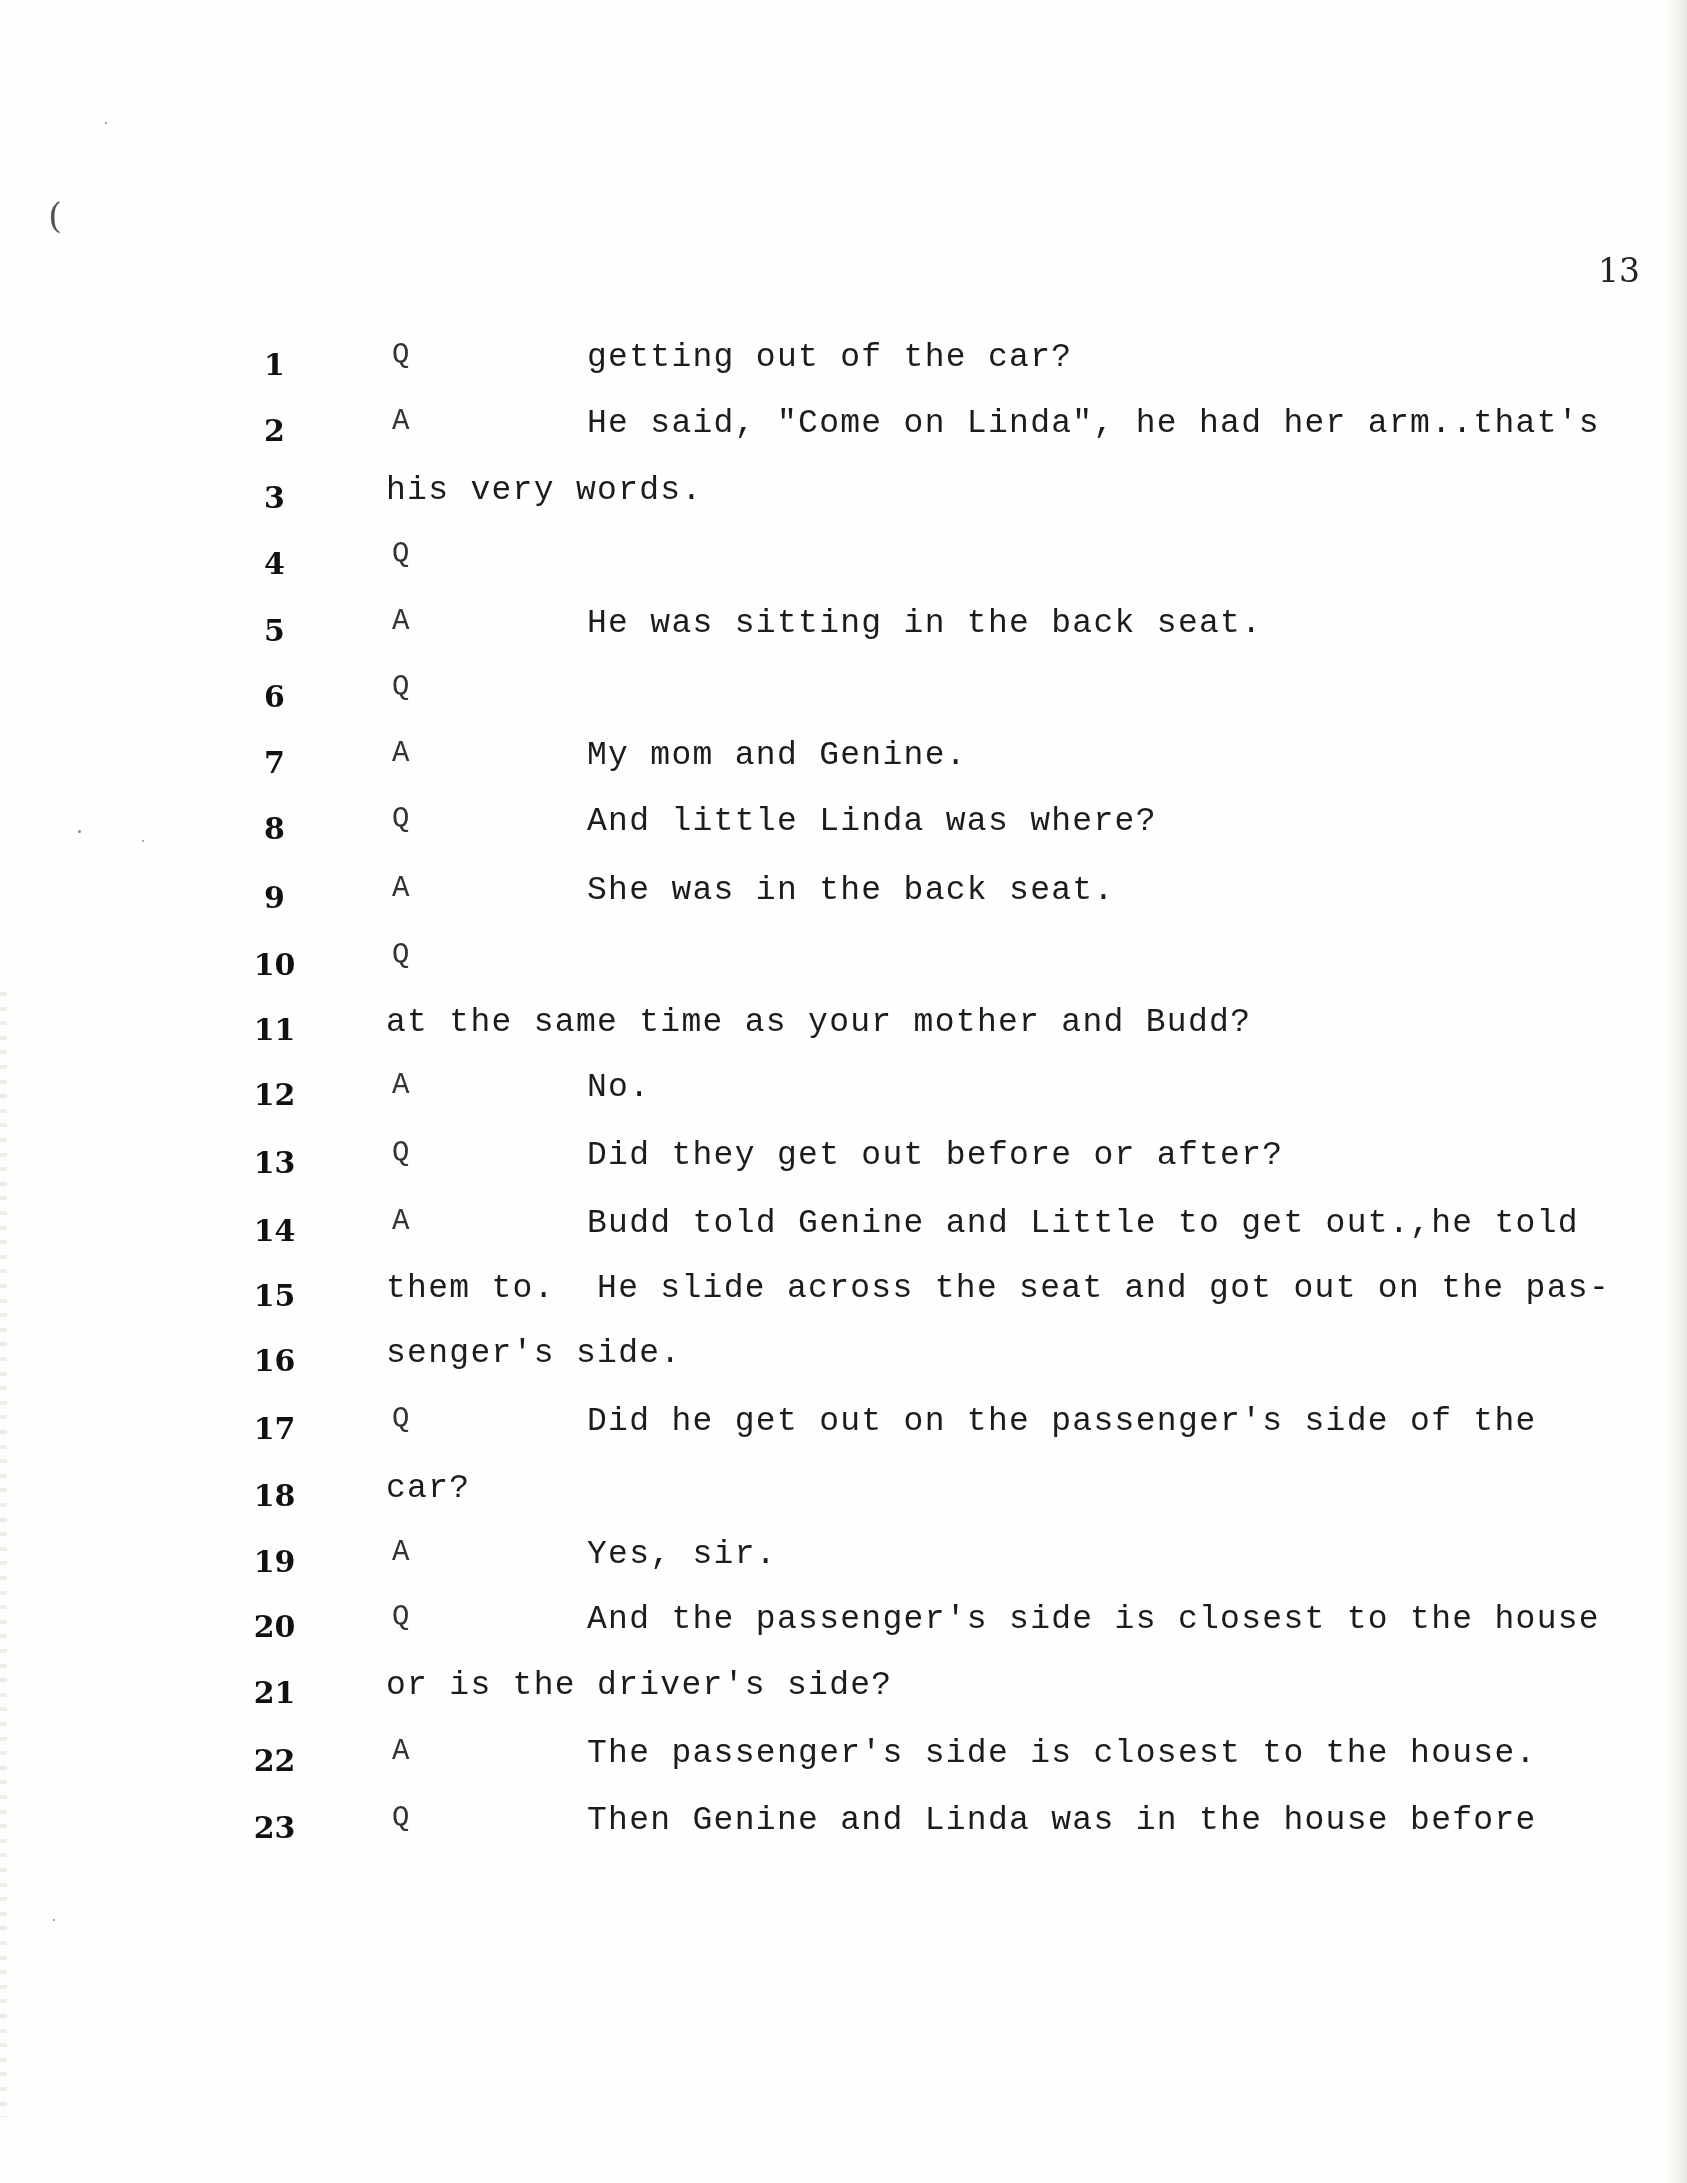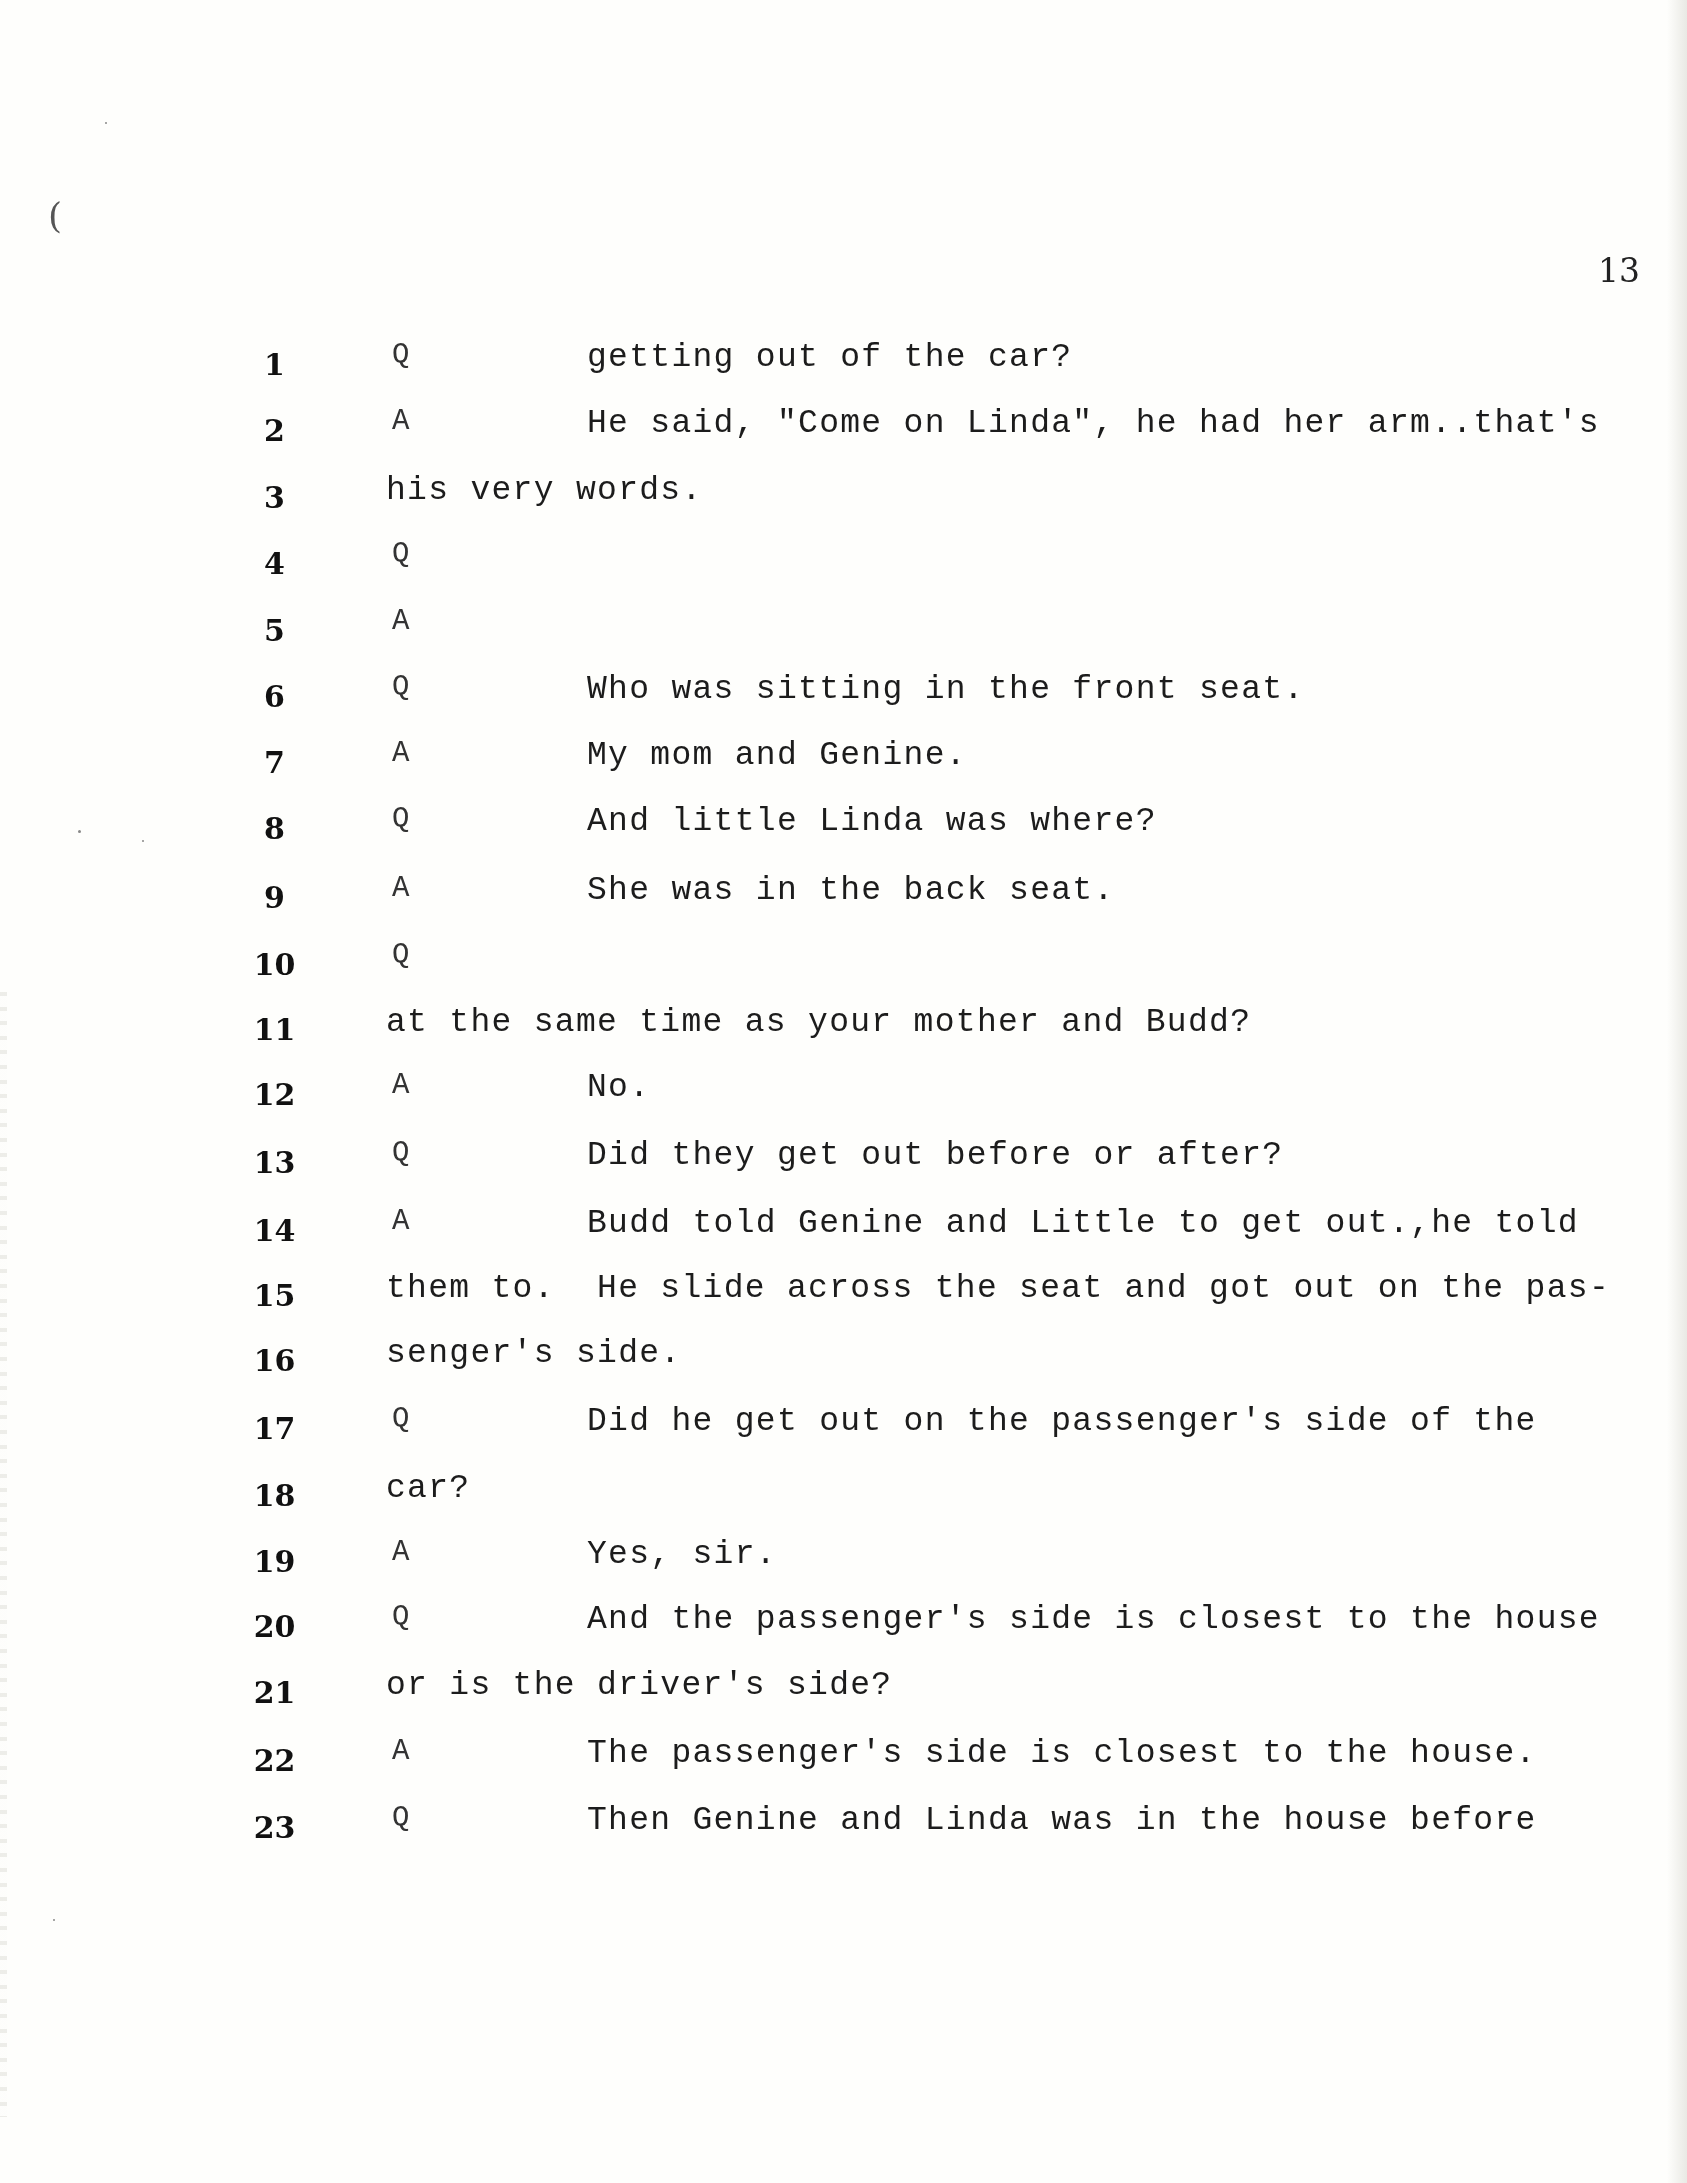--- a/index.html
+++ b/index.html
@@ -47,25 +47,25 @@
       <span class="lnum">3</span>
       <span class="txt wrap">his very words.</span>
     </div>
     <div class="line" style="top:546px">
       <span class="lnum">4</span>
       <span class="mark">Q</span>
     </div>
     <div class="line" style="top:613px">
       <span class="lnum">5</span>
       <span class="mark">A</span>
+      <span class="txt indent">He was sitting in the back seat.</span>
     </div>
     <div class="line" style="top:679px">
       <span class="lnum">6</span>
       <span class="mark">Q</span>
-      <span class="txt indent">Who was sitting in the front seat.</span>
     </div>
     <div class="line" style="top:745px">
       <span class="lnum">7</span>
       <span class="mark">A</span>
       <span class="txt indent">My mom and Genine.</span>
     </div>
     <div class="line" style="top:811px">
       <span class="lnum">8</span>
       <span class="mark">Q</span>
       <span class="txt indent">And little Linda was where?</span>

